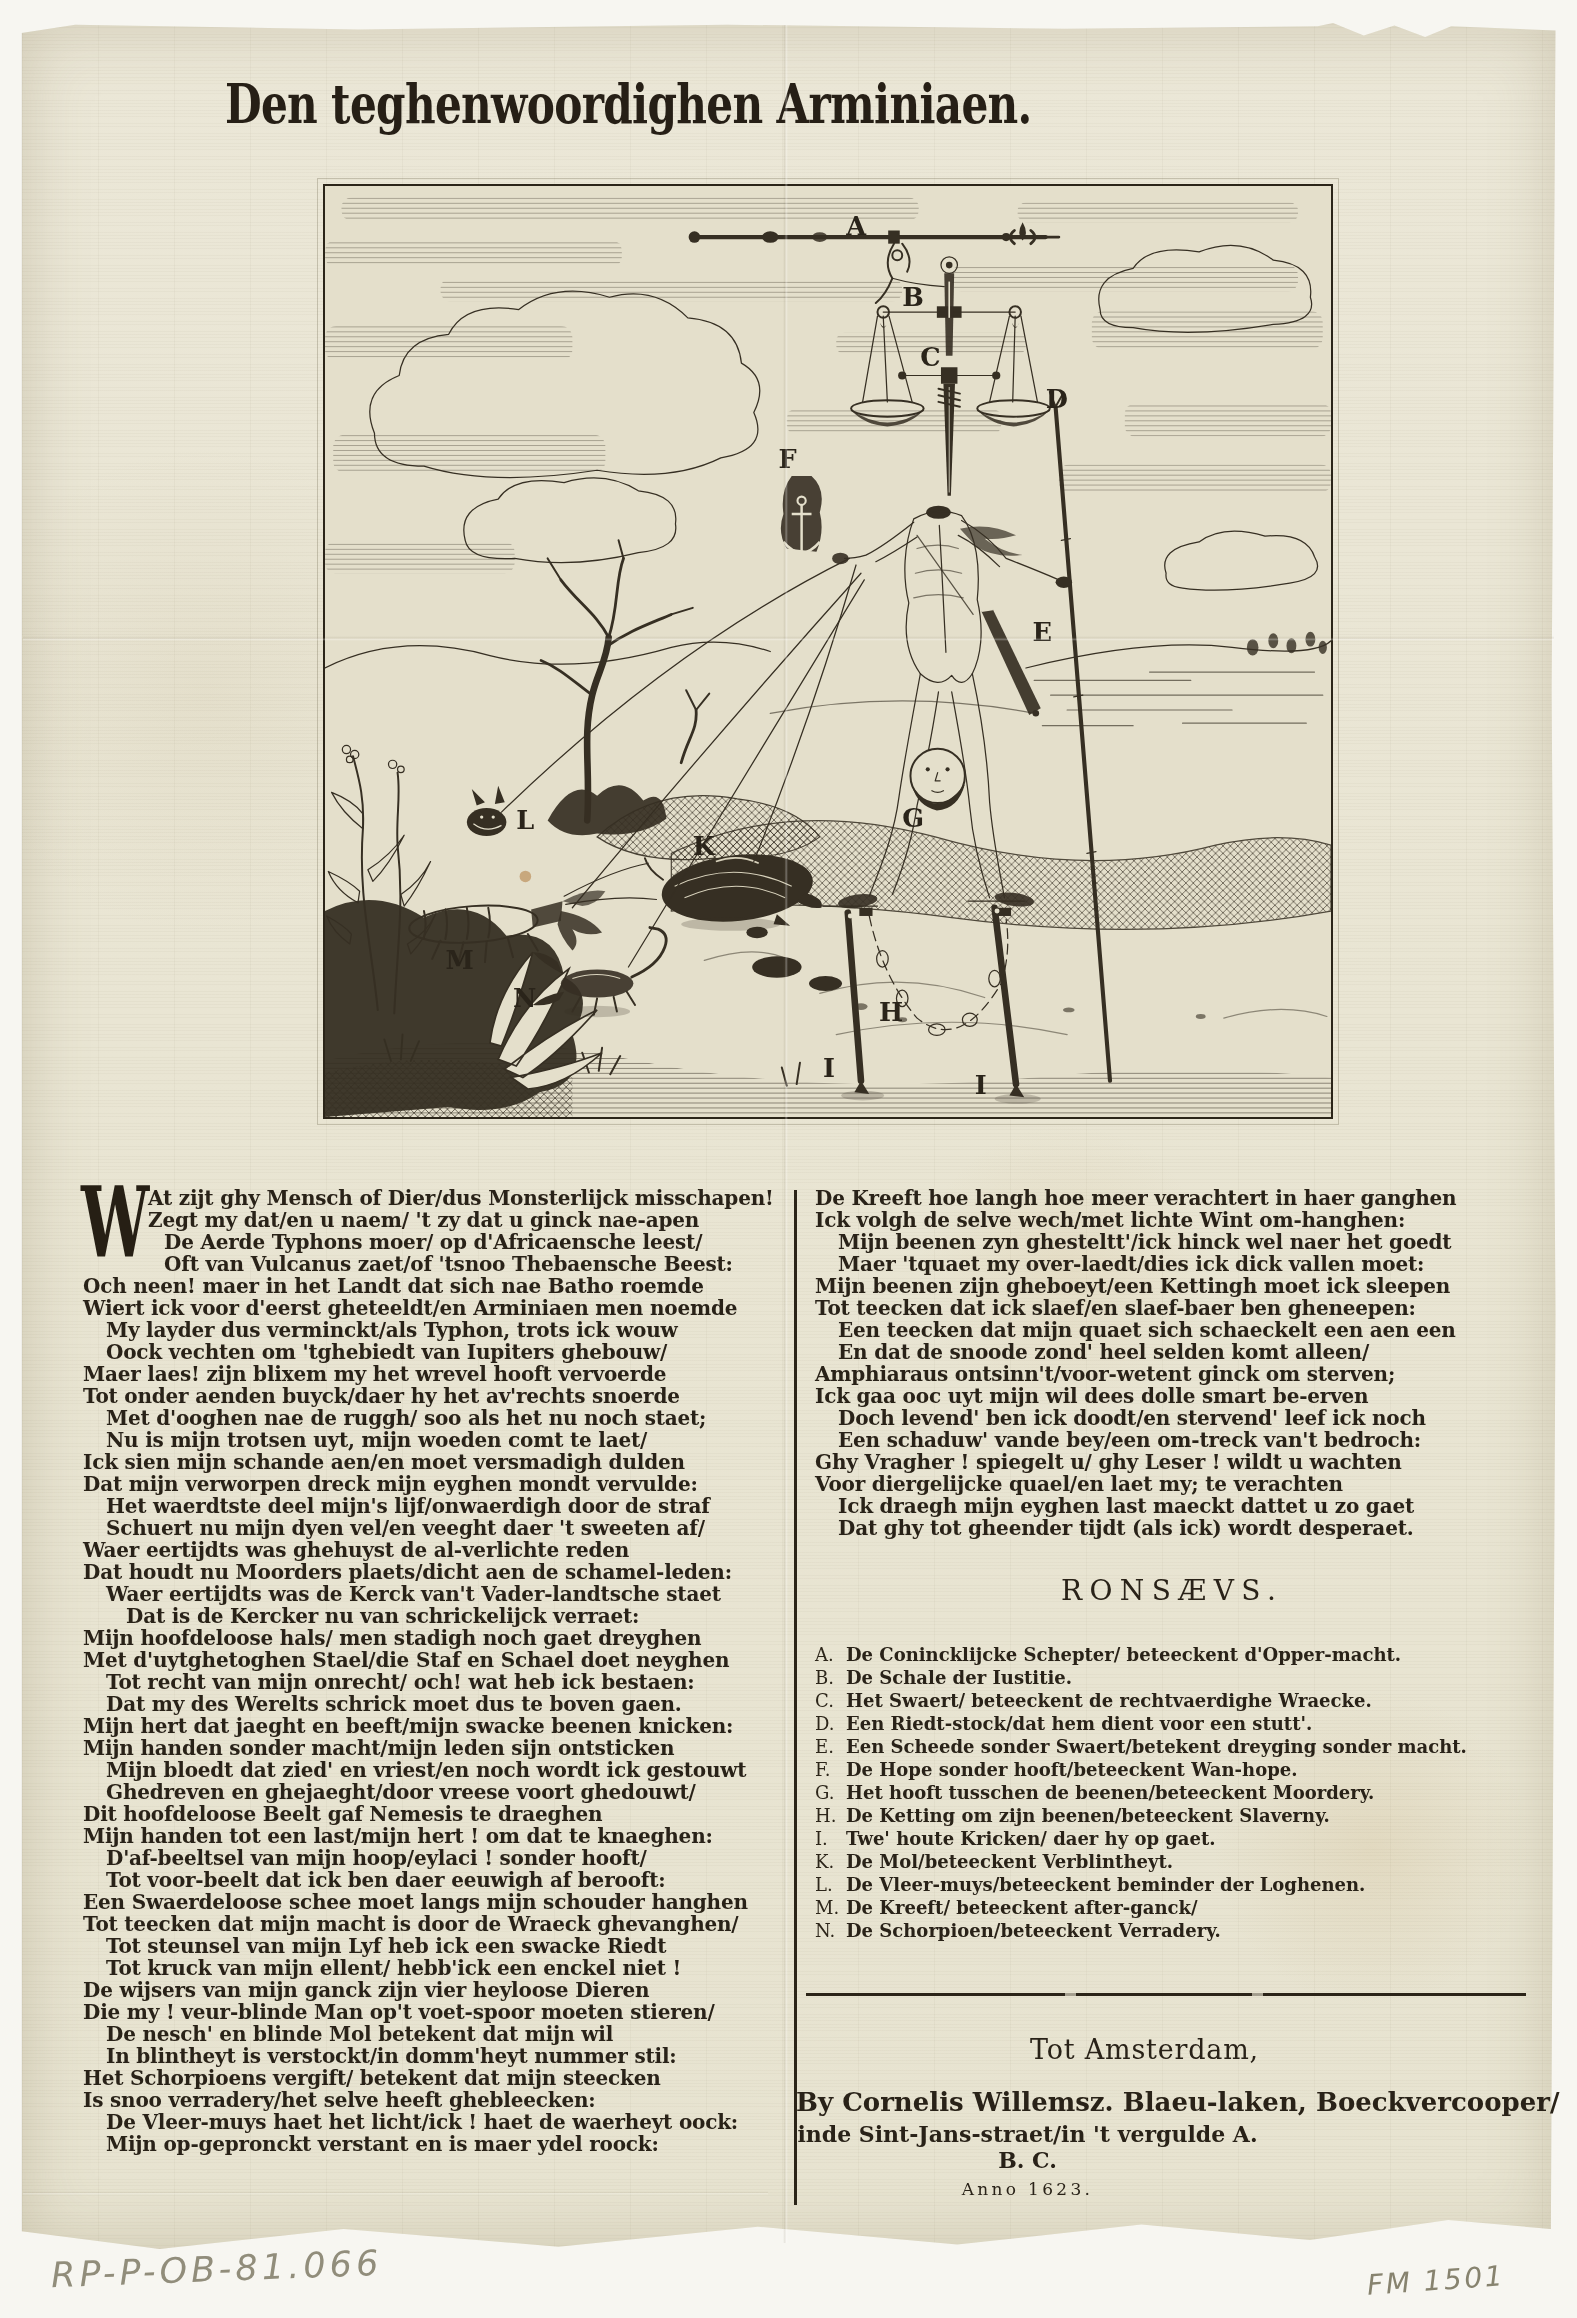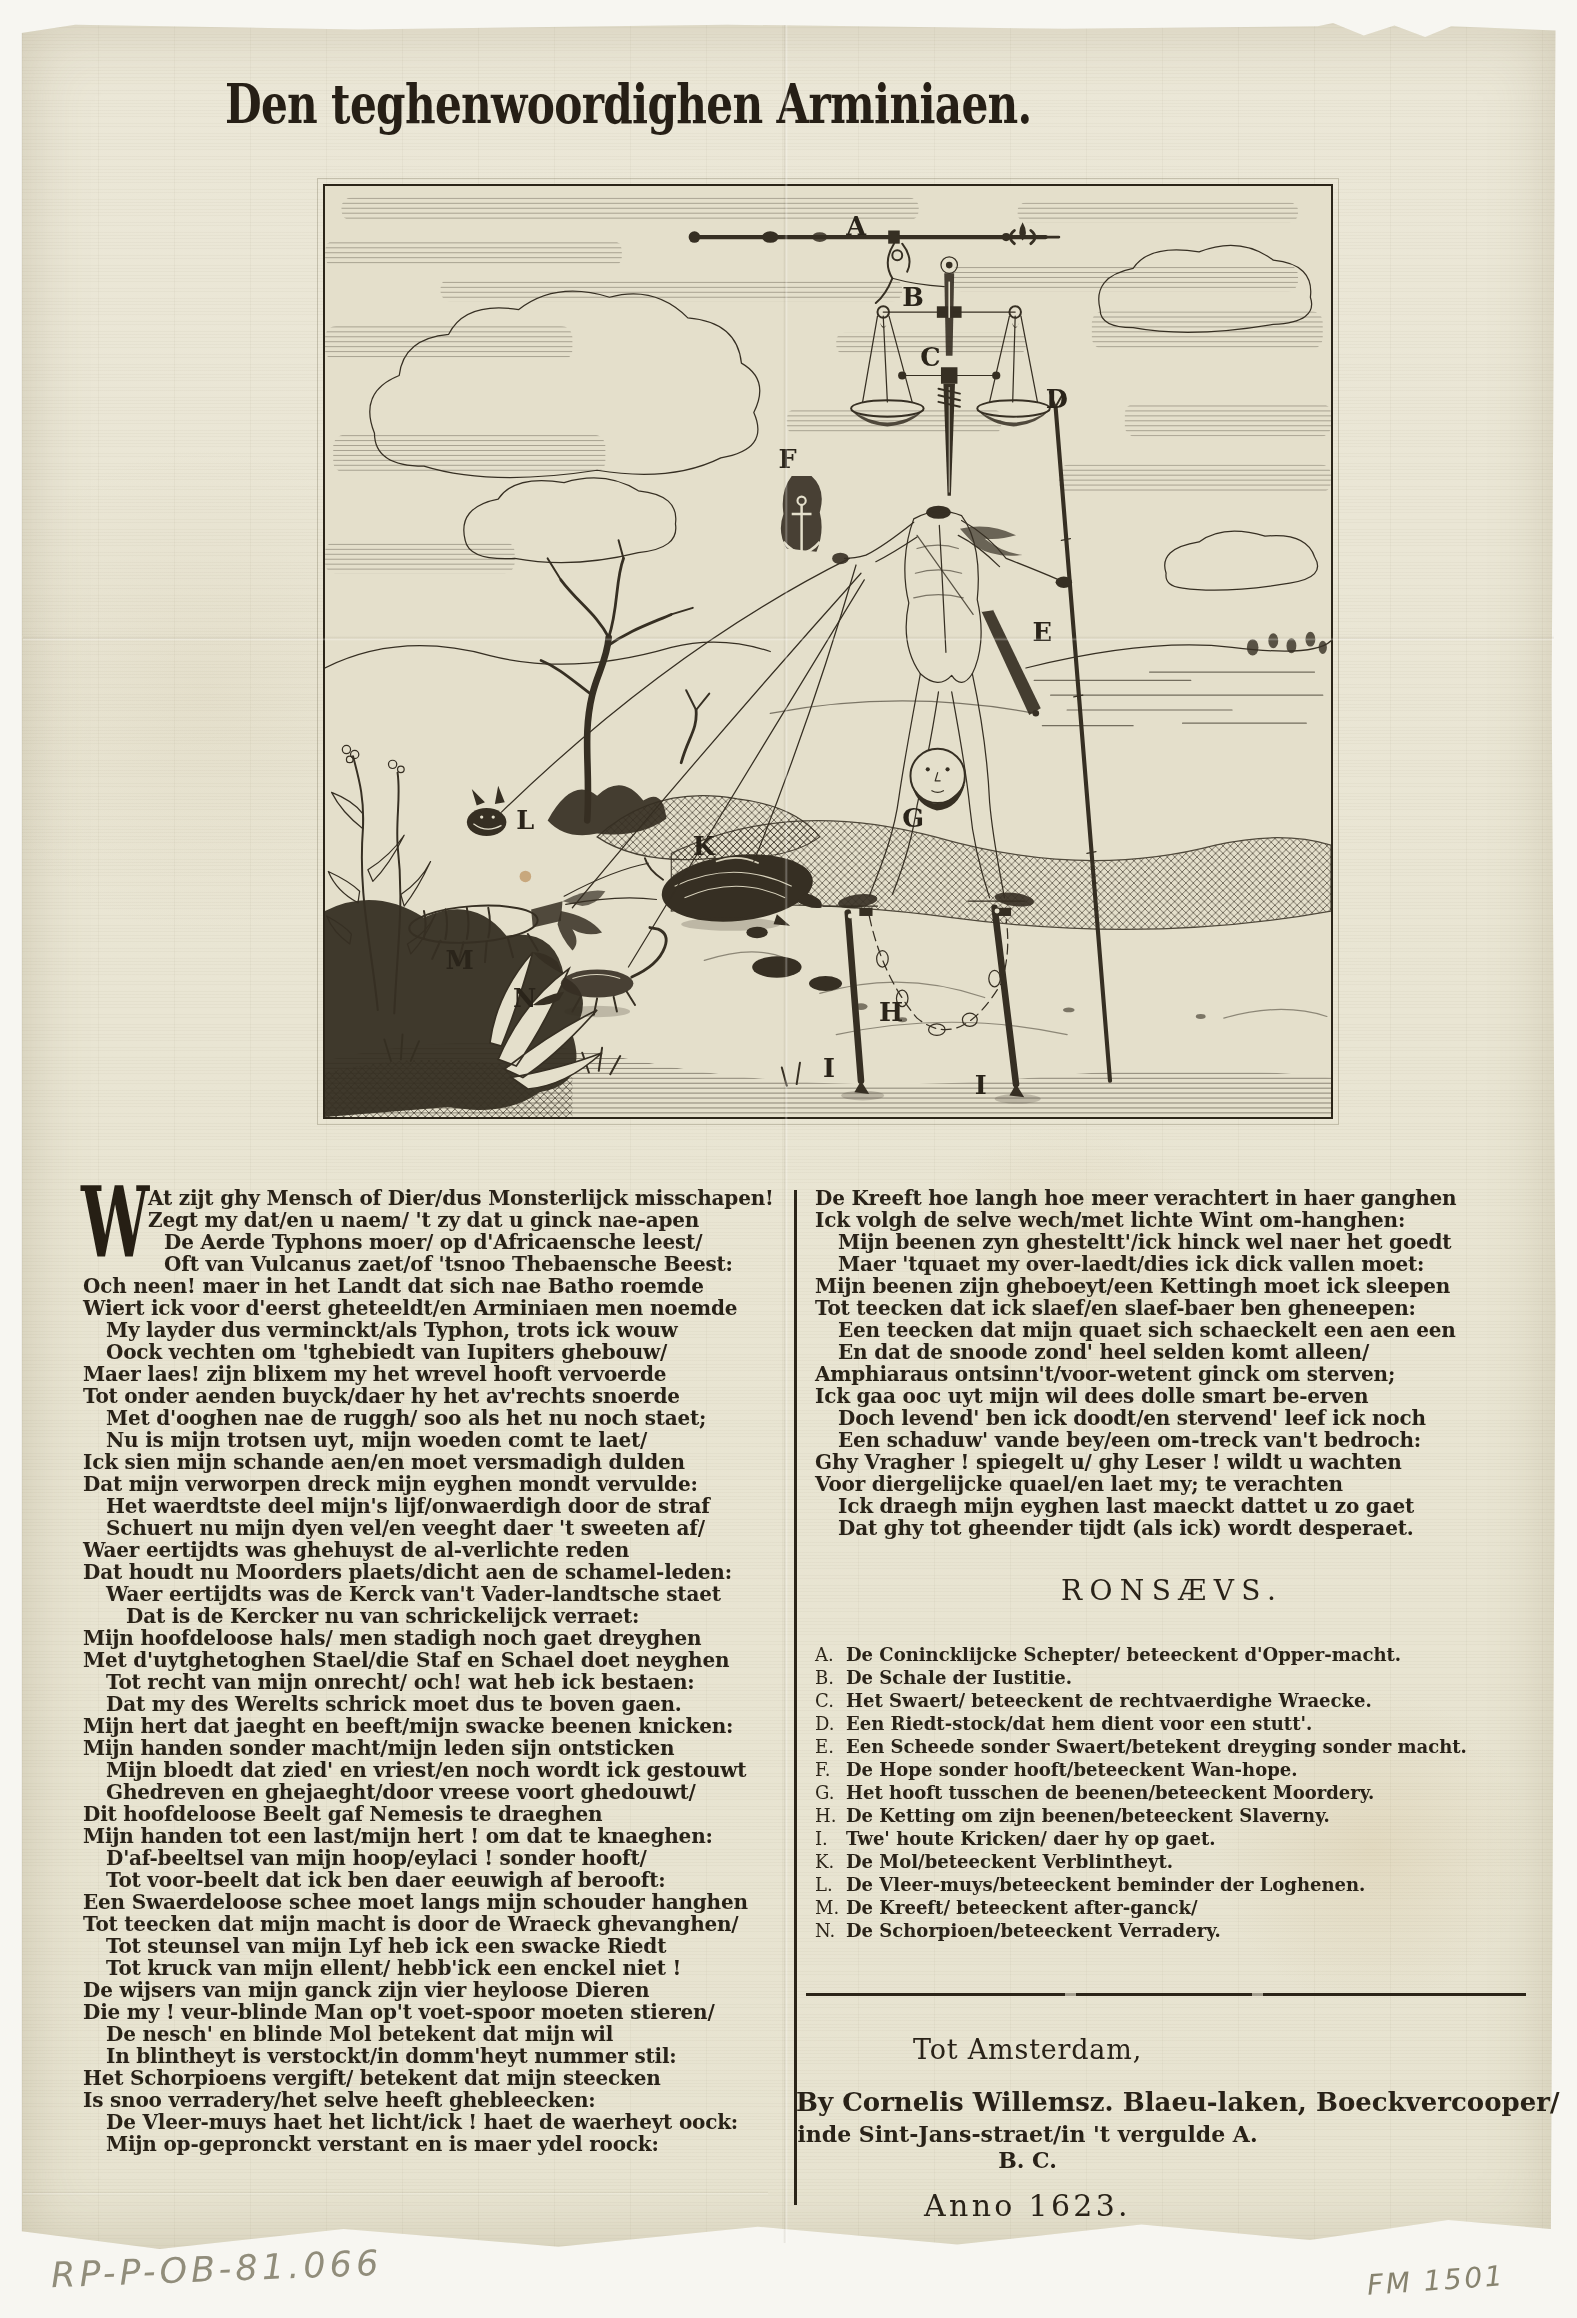--- a/index.html
+++ b/index.html
@@ -50,24 +50,24 @@
   #signature{position:absolute;left:1061px;top:1574px;font-size:28px;letter-spacing:7.4px;color:#292218;}
   
   #legend{position:absolute;left:815px;top:1643px;width:717px;font-size:18px;line-height:23px;}
   .leg{display:flex;}
   .leg .k{width:31px;flex:0 0 31px;font-weight:400;color:#2d261a;}
   .leg .t{font-weight:700;color:#292218;white-space:nowrap;}
   
   #rule{position:absolute;left:806px;top:1993px;width:720px;height:3.3px;
     background:linear-gradient(90deg,#2b2418 0 36%,rgba(43,36,24,.35) 36% 37.5%,#2b2418 37.5% 62%,rgba(43,36,24,.35) 62% 63.5%,#2b2418 63.5% 100%);}
   #colophon{position:absolute;left:796px;top:2034px;width:463px;text-align:center;color:#292218;}
-  #colophon .c1{font-size:27px;font-weight:400;letter-spacing:0.8px;}
+  #colophon .c1{font-size:27px;font-weight:400;letter-spacing:0.8px;text-align:right;}
   #colophon .c2{font-size:26px;font-weight:700;margin-top:21.5px;white-space:nowrap;}
   #colophon .c3{font-size:22px;font-weight:700;margin-top:4.1px;}
-  #colophon .c4{font-size:30px;font-weight:400;letter-spacing:3.3px;margin-top:15px;}
+  #colophon .c4{font-size:17px;font-weight:400;letter-spacing:3.3px;margin-top:6px;}
   
   .pencil{position:absolute;font-family:"DejaVu Sans",sans-serif;font-style:italic;color:#918d7b;}
   #invnum{left:51px;top:2249px;font-size:35px;letter-spacing:4.1px;transform:rotate(-2.2deg);}
   #fmnum{left:1367px;top:2264px;font-size:28px;letter-spacing:2.5px;transform:rotate(-4deg);color:#87836f;}
 </style>
 </head>
 <body>
 
 <div id="stage">
   <div id="paper"></div>

